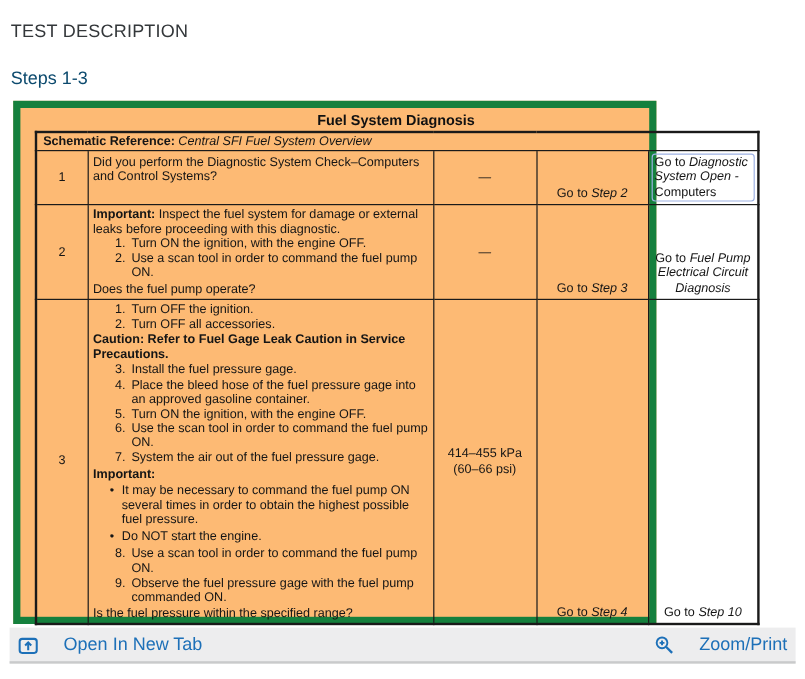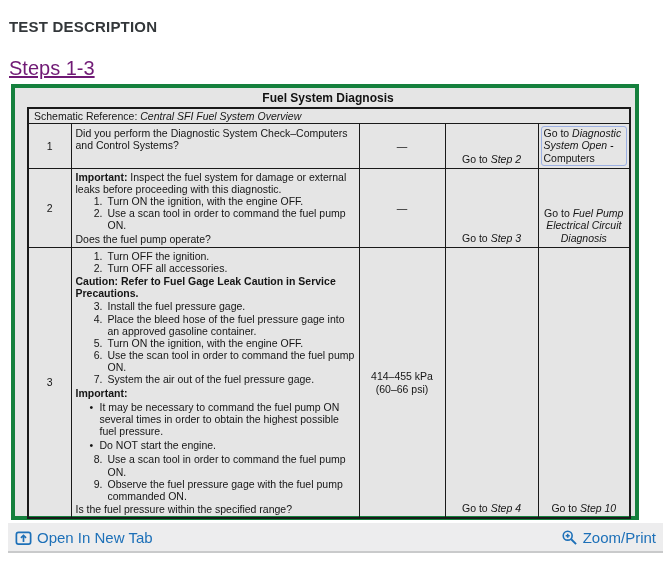--- a/index.html
+++ b/index.html
@@ -1,31 +1,31 @@
 <!DOCTYPE html>
 <html style="--link-blue: #1d70b8; --toolbar-bg: #ededee; --linkbox-border: #9db1e4;"><head>
 <meta charset="utf-8">
 <style>
   html,body{margin:0;padding:0;background:#fff;}
   .canvas{position:relative;width:671px;height:566px;background:#ffffff;overflow:hidden;
           font-family:"Liberation Sans", sans-serif;color:#1a1a1a;}
-  .page-title{position:absolute;left:9px;top:18px;font-size:15px;font-weight:bold;
+  .page-title{position:absolute;left:9px;top:18px;font-size:15px;font-weight:normal;
               color:#33373a;letter-spacing:.2px;}
-  .page-subtitle{position:absolute;left:9px;top:57px;font-size:20px;color:#701a75;text-decoration:underline;}
+  .page-subtitle{position:absolute;left:9px;top:57px;font-size:15px;color:#0c4a6e;}
 
-  .scan{position:absolute;left:11px;top:84px;width:628px;height:436px;background:#e5e5e5;
-        border:4px solid #15803d;box-sizing:border-box;}
+  .scan{position:absolute;left:11px;top:84px;width:536px;height:436px;background:#fdba74;
+        border:6px solid #15803d;box-sizing:border-box;}
   .doc-title{margin:3px 0 2px 12px;width:602px;text-align:center;font-weight:bold;font-size:12px;color:#111;}
 
   table.diag{border-collapse:collapse;table-layout:fixed;width:602px;margin-left:12px;
              font-size:10.5px;line-height:1.16;color:#151515;border:2px solid #1a1a1a;}
   table.diag td,table.diag th{border:1px solid #1a1a1a;overflow:hidden;}
   table.diag th{font-size:10.5px;font-weight:bold;text-align:center;height:15px;padding:1px;}
   tr.schem td{padding:1px 5px;height:12px;}
-  tr.schem .lbl{font-weight:normal;}
+  tr.schem .lbl{font-weight:bold;}
   tr.schem .val{font-style:italic;}
   td.step{text-align:center;vertical-align:middle;}
   td.action{padding:2px 4px;vertical-align:top;text-align:left;}
   td.val{text-align:center;vertical-align:middle;padding:1px;}
   td.yes,td.no{text-align:center;vertical-align:bottom;padding:2px 3px 3px 3px;}
   td.no-top{vertical-align:top;text-align:left;padding:2px;}
   .it-ref{font-style:italic;}
   .linkbox{display:inline-block;border:1px solid #9db1e4;border-radius:3px;padding:0 2px 1px 2px;
            text-align:left;cursor:pointer;}
   .li{display:flex;margin-left:10px;}
@@ -34,21 +34,21 @@
   .bli{display:flex;margin-left:14px;margin-top:2px;}
   .bli .dot{flex:0 0 10px;}
   .bli .txt{flex:1;}
   .caution{font-weight:bold;margin:1px 0;}
   .implabel{font-weight:bold;margin-top:1px;}
   .q{margin-top:1px;}
 
   .toolbar{position:absolute;left:8px;top:523px;width:655px;height:30px;background:#ededee;
            border-bottom:2px solid #c9cacb;box-sizing:border-box;display:flex;align-items:center;
            justify-content:space-between;padding:0 7px;}
-  .tlink{display:flex;align-items:center;gap:5px;color:var(--link-blue,#1d70b8);font-size:15px;
+  .tlink{display:flex;align-items:center;gap:21px;color:var(--link-blue,#1d70b8);font-size:15px;
          cursor:pointer;user-select:none;}
   .tlink svg{display:block;}
 </style>
 </head>
 <body>
 
 <div class="canvas">
 
   <div class="page-title">TEST DESCRIPTION</div>
   <div class="page-subtitle">Steps 1-3</div>

